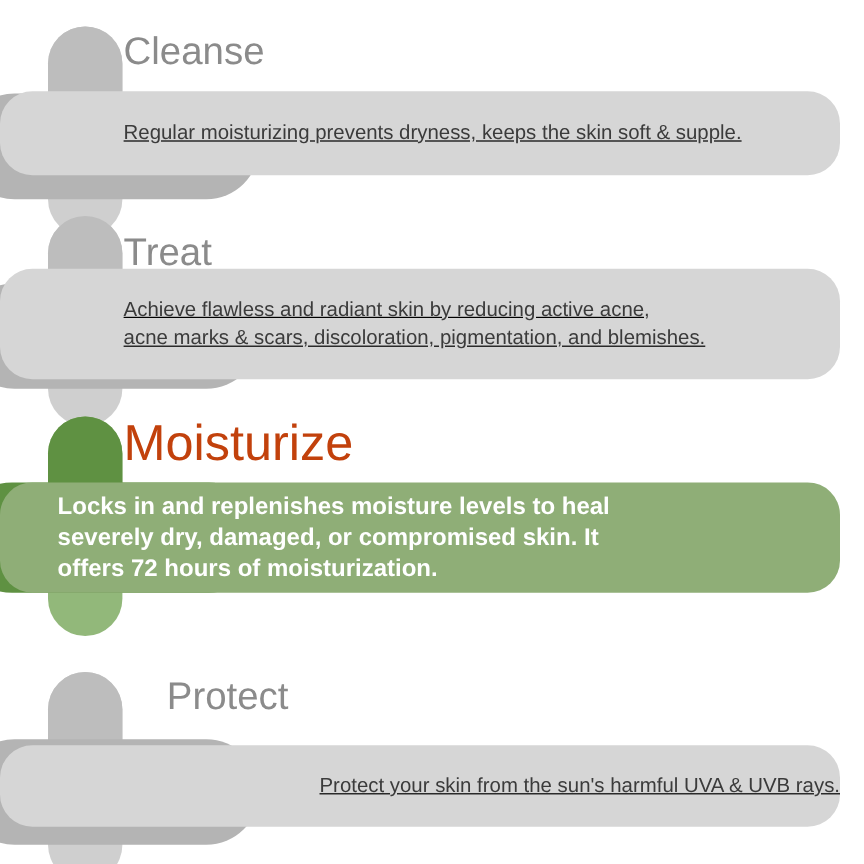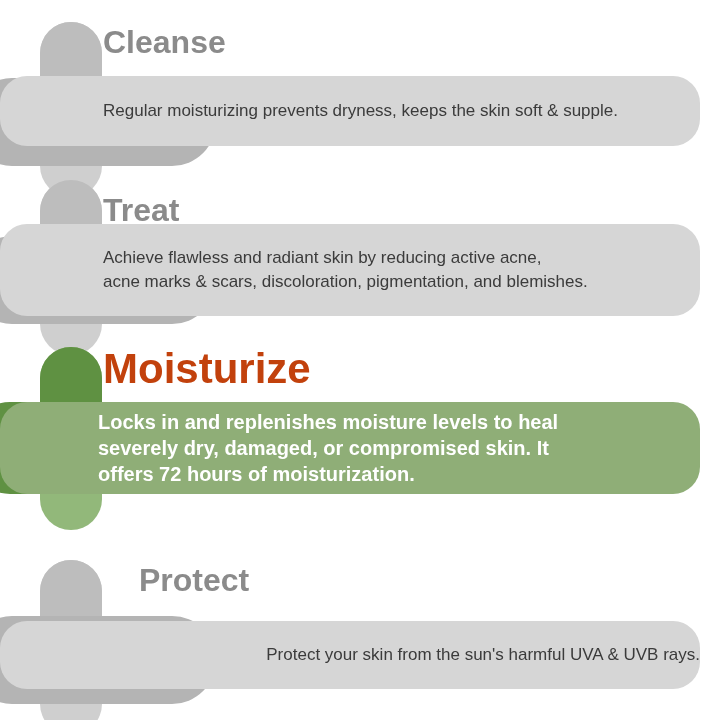--- a/index.html
+++ b/index.html
@@ -88,21 +88,21 @@
     border-radius: 31px 31px 0 0;
   }
   .step.gray .badge-cap { background: #bdbdbd; }
   .step.green .badge-cap { background: #5f9142; }
 
   
   .step-title {
     position: absolute;
     left: 103px;
     margin: 0;
-    font-weight: 700;
+    font-weight: 400;
     white-space: nowrap;
   }
   .step.gray .step-title {
     color: #8b8b8b;
     font-size: 32px;
   }
   .step.green .step-title {
     color: #c2410c;
     font-size: 42px;
   }
@@ -112,20 +112,21 @@
     position: absolute;
     left: 0;
     border-radius: 27px;
     display: flex;
     align-items: center;
     box-sizing: border-box;
   }
   .step.gray .step-bar {
     background: #d6d6d6;
     width: 700px;
+    text-decoration: underline;
   }
   .step.green .step-bar {
     background: #8fae77;
     width: 700px;
   }
 
   .step-desc {
     margin: 0;
     white-space: pre-line;
   }
@@ -133,21 +134,21 @@
     color: #3b3b3b;
     font-size: 17px;
     line-height: 1.42;
     padding-left: 103px;
   }
   .step.green .step-desc {
     color: #ffffff;
     font-size: 20px;
     font-weight: bold;
     line-height: 1.30;
-    padding-left: 98px;
+    padding-left: 48px;
   }
 
   
   #step-1 { top: 22px; }
   #step-1 .step-title { top: 2px; }
   #step-1 .step-bar { top: 54px; height: 70px; }
 
   #step-2 { top: 180px; }
   #step-2 .step-title { top: 12px; }
   #step-2 .step-bar { top: 44px; height: 92px; }

